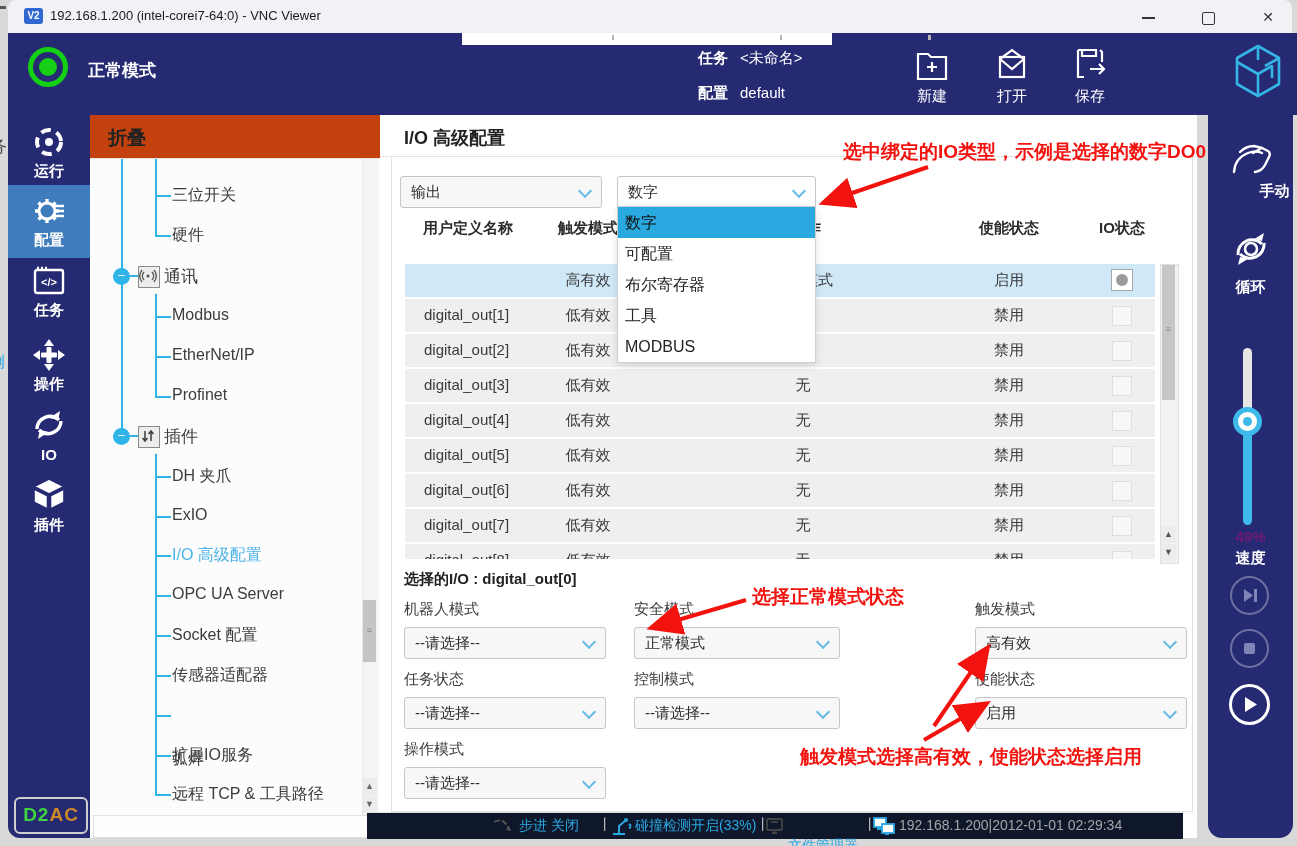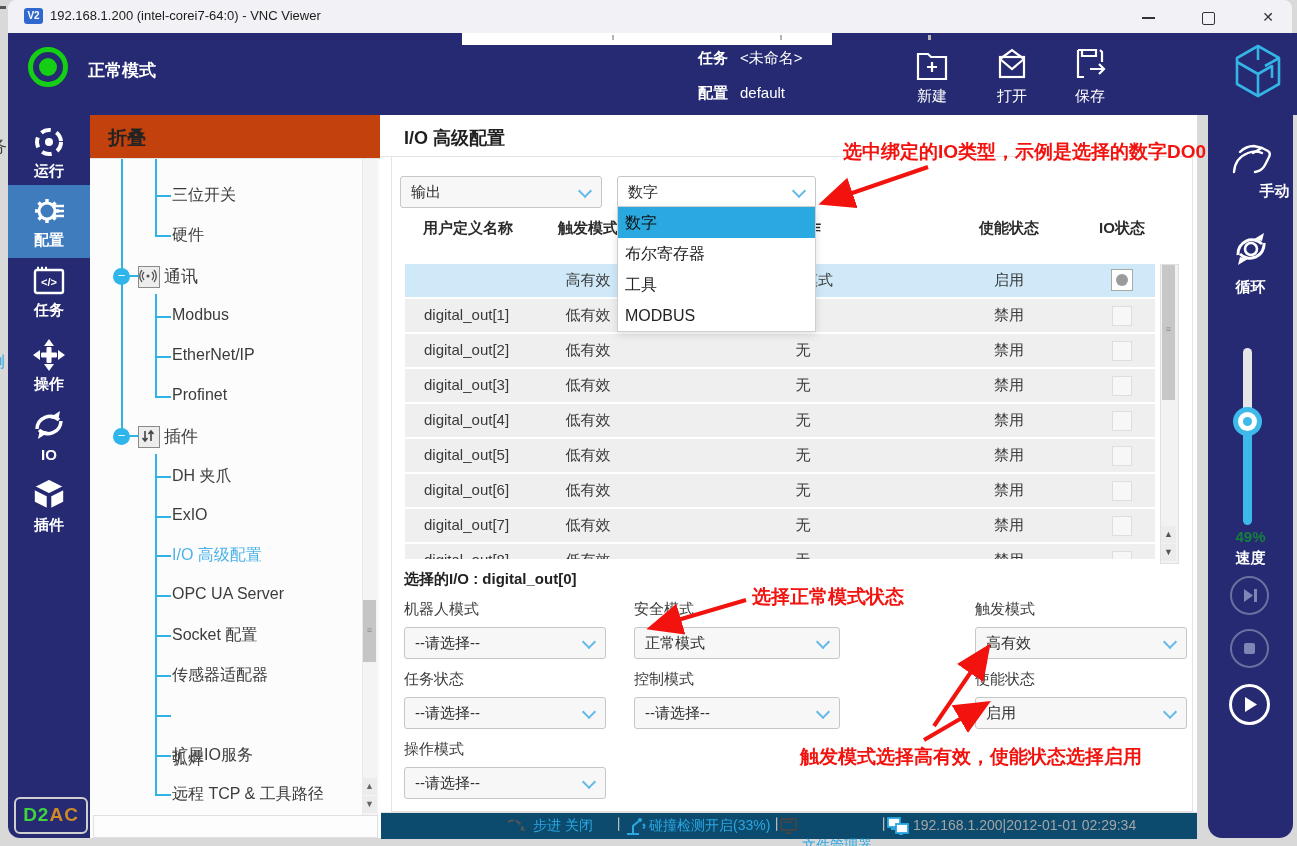--- a/index.html
+++ b/index.html
@@ -62,32 +62,32 @@
   .trow.sel{background:#cfe9f8;}
   .tc{position:absolute;top:7px;font-size:15px;color:#3a3a3a;white-space:nowrap;}
   .tc.ctr{transform:translateX(-50%);}
   .cb{position:absolute;top:7px;width:18px;height:18px;background:#f7f7f7;border:1px solid #dedede;transform:translateX(-50%);}
   .radio{position:absolute;top:5px;width:20px;height:20px;background:#fff;border:1px solid #a8a8a8;transform:translateX(-50%);}
   .vscroll{left:1160px;top:264px;width:17px;height:298px;background:#f2f2f2;border:1px solid #e0e0e0;z-index:2;}
   .vthumb{position:absolute;left:1px;top:0;width:13px;height:135px;background:#c7c7c7;}
   .varrow{position:absolute;left:0;width:15px;height:17px;background:#ececec;color:#555;font-size:9px;text-align:center;line-height:17px;}
   .sec-label{left:404px;top:570px;font-size:15px;font-weight:bold;color:#222;}
   .f-label{position:absolute;font-size:15px;color:#3d3d3d;}
-  .statusbar{left:381px;top:812px;width:816px;height:26px;background:#0c4a6e;border-top:1px solid #e0e0e0;}
+  .statusbar{left:367px;top:812px;width:816px;height:26px;background:#0f172a;border-top:1px solid #e0e0e0;}
   .st{position:absolute;top:4px;font-size:14px;color:#2ba7e2;white-space:nowrap;}
   .st.gray{color:#a5a5a5;}
   .sdiv{position:absolute;top:3px;color:#c9c9c9;font-size:14px;}
   
   .rightnav{left:1208px;top:115px;width:85px;height:723px;background:#252a72;border-radius:0 0 14px 14px;}
   .r-lbl{width:85px;left:1208px;text-align:center;color:#fff;font-size:15px;font-weight:600;}
   .slider-track{left:1243px;top:348px;width:9px;height:72px;background:#e6e6e6;border-radius:5px 5px 0 0;}
   .slider-fill{left:1243px;top:420px;width:9px;height:105px;background:#3db9ea;border-radius:0 0 5px 5px;}
   .slider-knob{left:1233px;top:407px;width:19px;height:19px;background:#fff;border:5px solid #3db9ea;border-radius:50%;}
   .slider-knob i{position:absolute;left:5px;top:5px;width:9px;height:9px;border-radius:50%;background:#3db9ea;}
-  .speed-val{left:1208px;top:528px;width:85px;text-align:center;color:#15803d;font-size:15px;font-weight:bold;}
+  .speed-val{left:1208px;top:528px;width:85px;text-align:center;color:#701a75;font-size:15px;font-weight:bold;}
   .pbtn{width:35px;height:35px;border-radius:50%;border:2px solid rgba(255,255,255,.33);}
   .pbtn.on{border:3px solid #fff;}
   .red-note{position:absolute;color:#f2120e;font-size:19px;font-weight:bold;white-space:nowrap;z-index:21;}
   svg{display:block;}
 </style>
 </head>
 <body>
 
 <div class="abs frag" style="left:110px;top:1px;width:60px;height:5px;"></div>
 <div class="abs frag" style="left:230px;top:1px;width:18px;height:5px;"></div>
@@ -333,20 +333,21 @@
 <div class="abs select" style="left:400px;top:176px;width:200px;height:30px;">
   <span class="val">输出</span>
   <span class="chev"></span>
 </div>
 <div class="abs select" style="left:617px;top:176px;width:197px;height:30px;background:#fff;">
   <span class="val">数字</span>
   <span class="chev"></span>
 </div>
 <div class="abs ddlist" id="dd-list">
     <div class="ddopt sel" style="">数字</div>
+    <div class="ddopt" style="">可配置</div>
     <div class="ddopt" style="">布尔寄存器</div>
     <div class="ddopt" style="">工具</div>
     <div class="ddopt" style="">MODBUS</div>
   </div>
 
 <div class="abs th" style="left:468px;top:219px;">用户定义名称</div>
 <div class="abs th" style="left:588px;top:219px;">触发模式</div>
 <div class="abs th" style="left:806px;top:219px;">操作</div>
 <div class="abs th" style="left:1009px;top:219px;">使能状态</div>
 <div class="abs th" style="left:1122px;top:219px;">IO状态</div>

